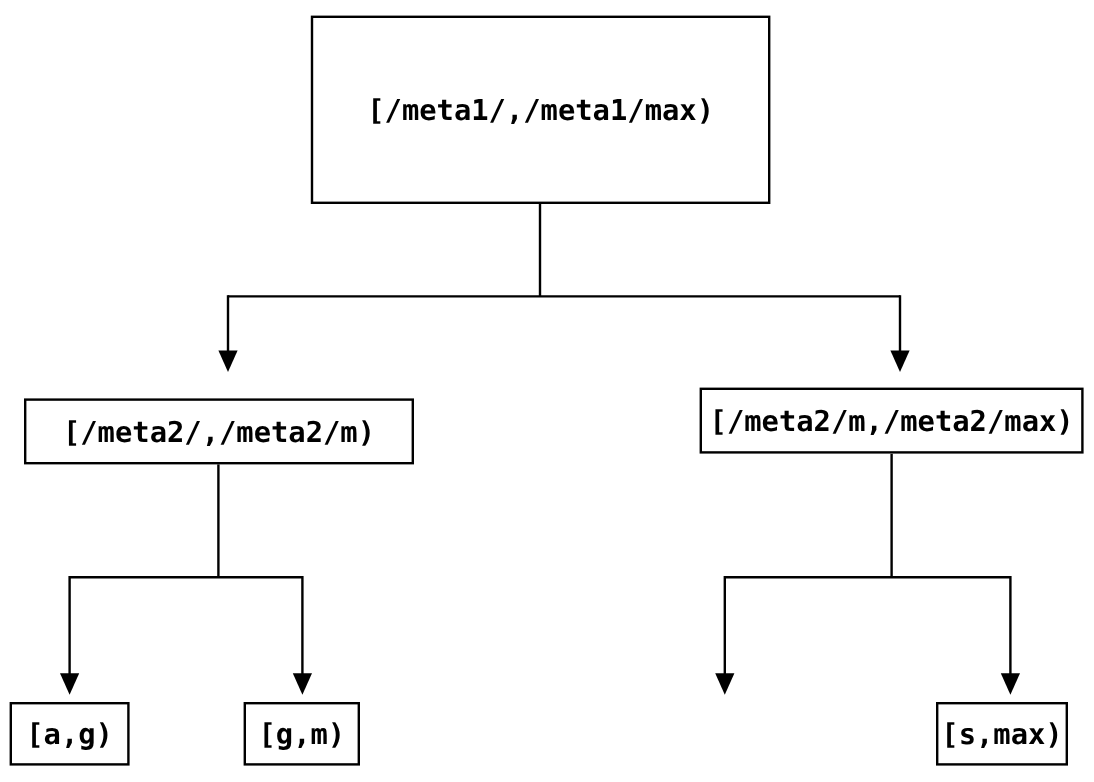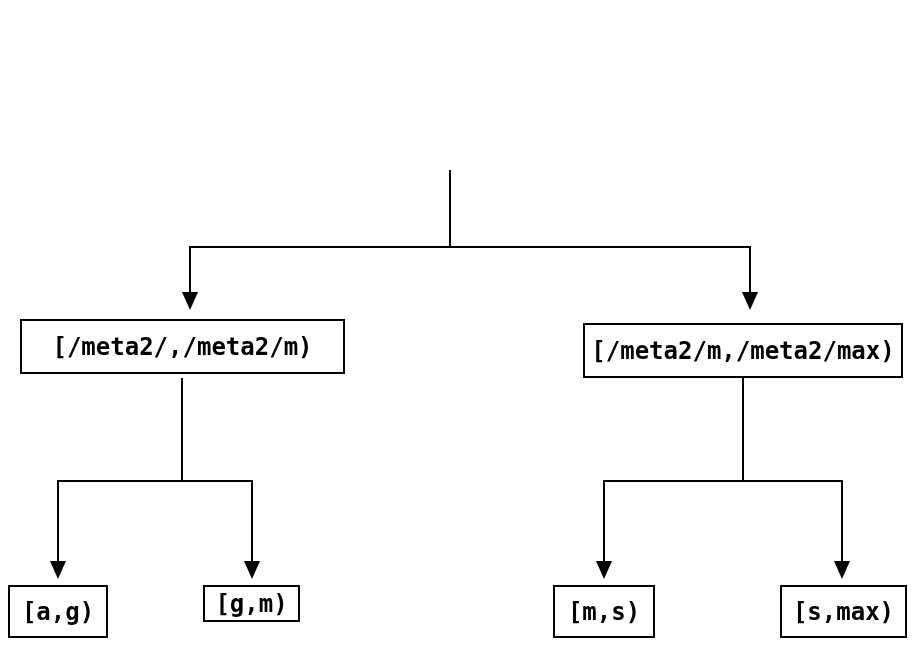--- a/index.html
+++ b/index.html
@@ -30,26 +30,26 @@
     display: flex;
     align-items: center;
     justify-content: center;
     font-size: 24px;
     font-weight: 700;
     color: #000000;
     white-space: nowrap;
     letter-spacing: 0;
   }
   .node-root       { left: 259px; top: 13px;  width: 383px; height: 157px; }
-  .node-meta2-low  { left: 20px;  top: 319px; width: 325px; height: 55px; }
+  .node-meta2-low  { left: 20px;  top: 332px; width: 325px; height: 55px; }
   .node-meta2-high { left: 583px; top: 323px; width: 320px; height: 55px; text-align: right; }
   .node-leaf-ag    { left: 8px;   top: 585px; width: 100px; height: 53px; justify-content: center; }
-  .node-leaf-gm    { left: 203px; top: 585px; width: 97px;  height: 37px; text-align: right; }
+  .node-leaf-gm    { left: 203px; top: 585px; width: 97px;  height: 53px; text-align: right; }
   .node-leaf-ms    { left: 553px; top: 585px; width: 102px; height: 53px; }
-  .node-leaf-smax  { left: 780px; top: 585px; width: 127px; height: 53px; }
+  .node-leaf-smax  { left: 780px; top: 585px; width: 110px; height: 53px; }
 </style>
 </head>
 <body>
 
 <div class="canvas">
 
   <svg class="edges" viewBox="0 0 912 652" xmlns="http://www.w3.org/2000/svg" stroke="#000000" stroke-width="2" fill="none">
 
     <g>
       <line x1="450" y1="170" x2="450" y2="247"></line>
@@ -72,38 +72,38 @@
     <g>
       <line x1="743" y1="378" x2="743" y2="481"></line>
       <line x1="604" y1="481" x2="842" y2="481"></line>
       <line x1="604" y1="480" x2="604" y2="562"></line>
       <polygon points="596,561 612,561 604,579" fill="#000000" stroke="none"></polygon>
       <line x1="842" y1="480" x2="842" y2="562"></line>
       <polygon points="834,561 850,561 842,579" fill="#000000" stroke="none"></polygon>
     </g>
   </svg>
 
+  <div class="node node-root">
+    <span>[/meta1/,/meta1/max)</span>
+  </div>
 
   <div class="node node-meta2-low">
     <span>[/meta2/,/meta2/m)</span>
   </div>
 
   <div class="node node-meta2-high">
     <span>[/meta2/m,/meta2/max)</span>
   </div>
 
   <div class="node node-leaf-ag">
     <span>[a,g)</span>
   </div>
 
   <div class="node node-leaf-gm">
     <span>[g,m)</span>
   </div>
 
-  <div class="node node-leaf-ms">
-    <span>[m,s)</span>
-  </div>
 
   <div class="node node-leaf-smax">
     <span>[s,max)</span>
   </div>
 
 </div>
 
 </body></html>

